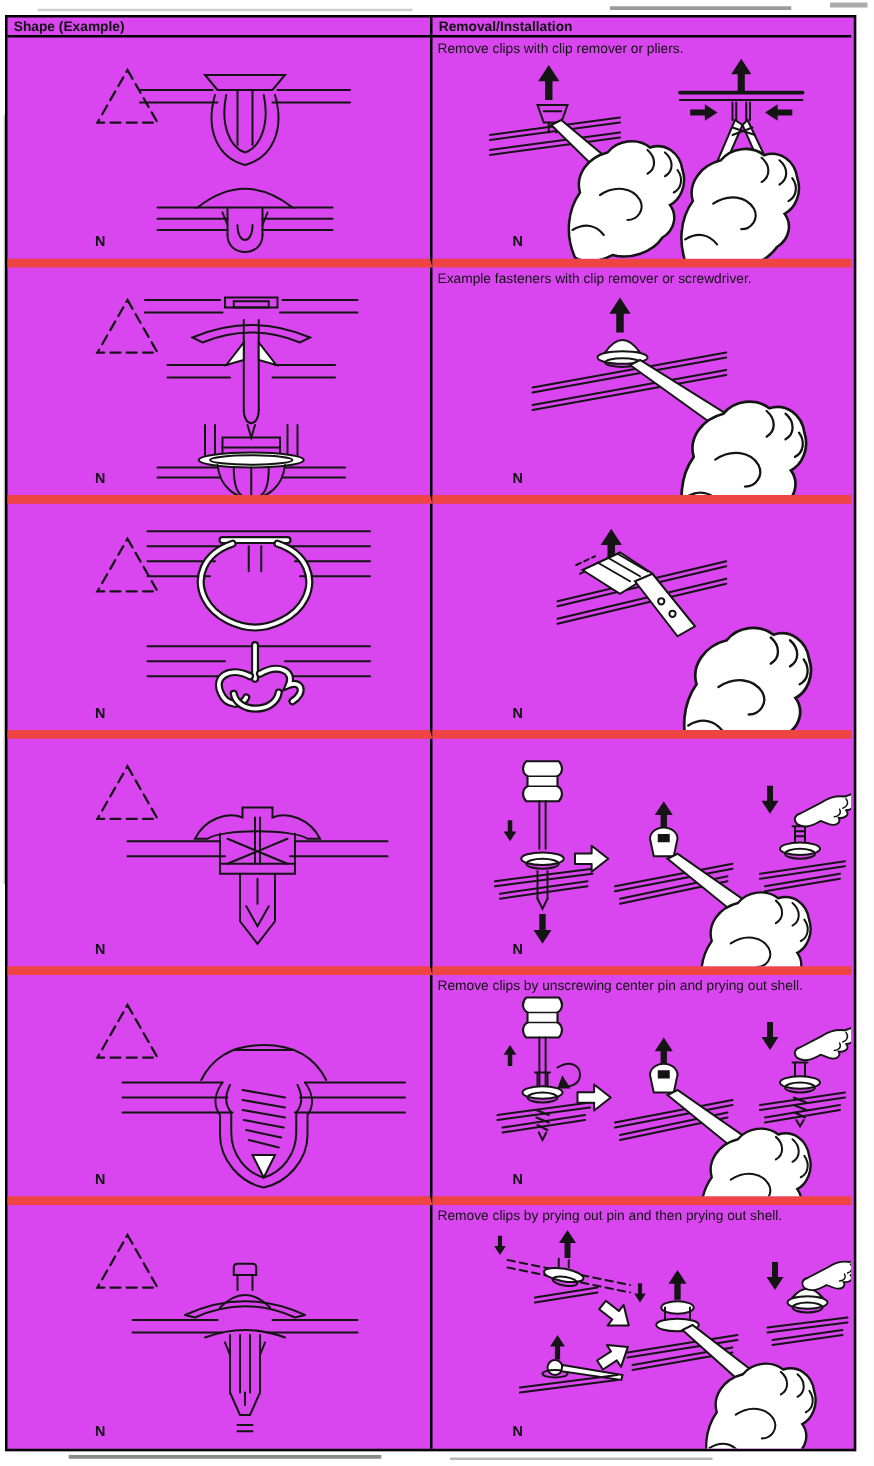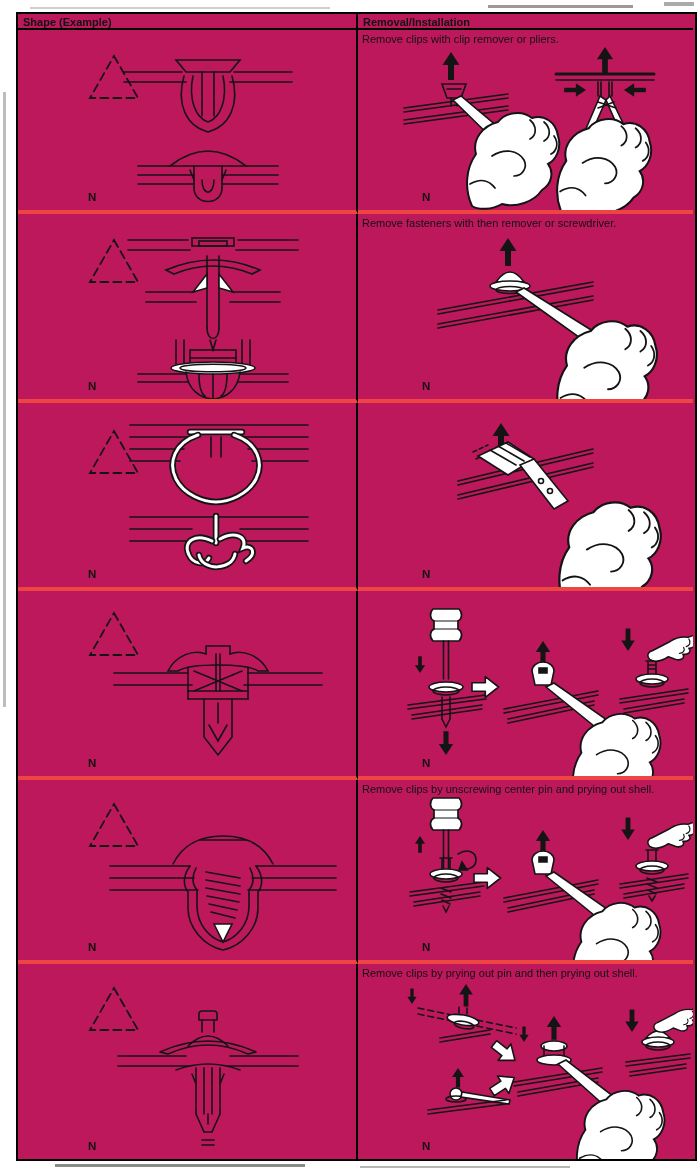--- a/index.html
+++ b/index.html
@@ -1,24 +1,24 @@
 <!DOCTYPE html>
 <html><head>
 <meta charset="utf-8">
 <style>
   html,body{margin:0;padding:0;background:#fff;}
   body{width:699px;height:1173px;position:relative;font-family:"Liberation Sans",sans-serif;color:#111;}
   .scan{position:absolute;pointer-events:none;}
-  .table{position:absolute;left:16px;top:12px;width:677px;border:2px solid #000;display:grid;
+  .table{position:absolute;left:4px;top:12px;width:677px;border:2px solid #000;display:grid;
          grid-template-columns:340px 335px;
-         grid-template-rows:16px 184px 189px 188px 189px 184px 195px;background:#be185d;}
+         grid-template-rows:16px 184px 189px 188px 189px 184px 195px;background:#d946ef;}
   .hdr{font-size:11px;font-weight:bold;padding:1px 0 0 5px;border-bottom:2px solid #000;line-height:14px;}
   .lcol{border-right:2px solid #000;}
   .cell{position:relative;overflow:hidden;}
-  .rb{border-bottom:4px solid #ef4444;}
+  .rb{border-bottom:7px solid #ef4444;}
   .cap{font-size:11px;line-height:14px;padding:2px 0 0 4px;height:14px;white-space:nowrap;}
   .nlab{position:absolute;bottom:7px;font-size:11.5px;font-weight:bold;}
   .nl-l{left:70px;} .nl-r{left:64px;}
   .art{position:absolute;left:0;top:0;}
   .rart{position:absolute;left:0;top:16px;}
   svg{display:block;}
 </style>
 </head>
 <body>
 
@@ -164,21 +164,21 @@
           <line x1="120" y1="168" x2="170" y2="168"></line>
         <line x1="222" y1="160" x2="270" y2="160"></line>
           <line x1="220" y1="168" x2="270" y2="168"></line>
         <path d="M168,158 C170,176 182,184 195,185 C208,184 220,176 222,158"></path>
         <path d="M181,160 C181,174 184,180 187,182 M195,160 V184 M209,160 C209,174 206,180 203,182"></path>
       </g>
     </svg>
     <div class="nlab nl-l">N</div>
   </div>
   <div class="cell rb">
-    <div class="cap">Remove fasteners with then remover or screwdriver.</div>
+    <div class="cap">Example fasteners with clip remover or screwdriver.</div>
     <svg class="rart" width="335" height="173" viewBox="0 0 335 173">
       <g stroke="#141414" stroke-width="1.6" fill="none" stroke-linecap="round">
         <use href="#arr" transform="translate(150,8)"></use>
         <path d="M138,52 Q152,32 166,52 Z" fill="#fff"></path>
         <ellipse cx="152" cy="56" rx="20" ry="5" fill="#fff"></ellipse>
         <ellipse cx="152" cy="60" rx="14" ry="3.5"></ellipse>
         <line x1="80" y1="80" x2="235" y2="52"></line>
           <line x1="80" y1="84" x2="235" y2="56"></line>
         <line x1="80" y1="94" x2="235" y2="66"></line>
           <line x1="80" y1="98" x2="235" y2="70"></line>

